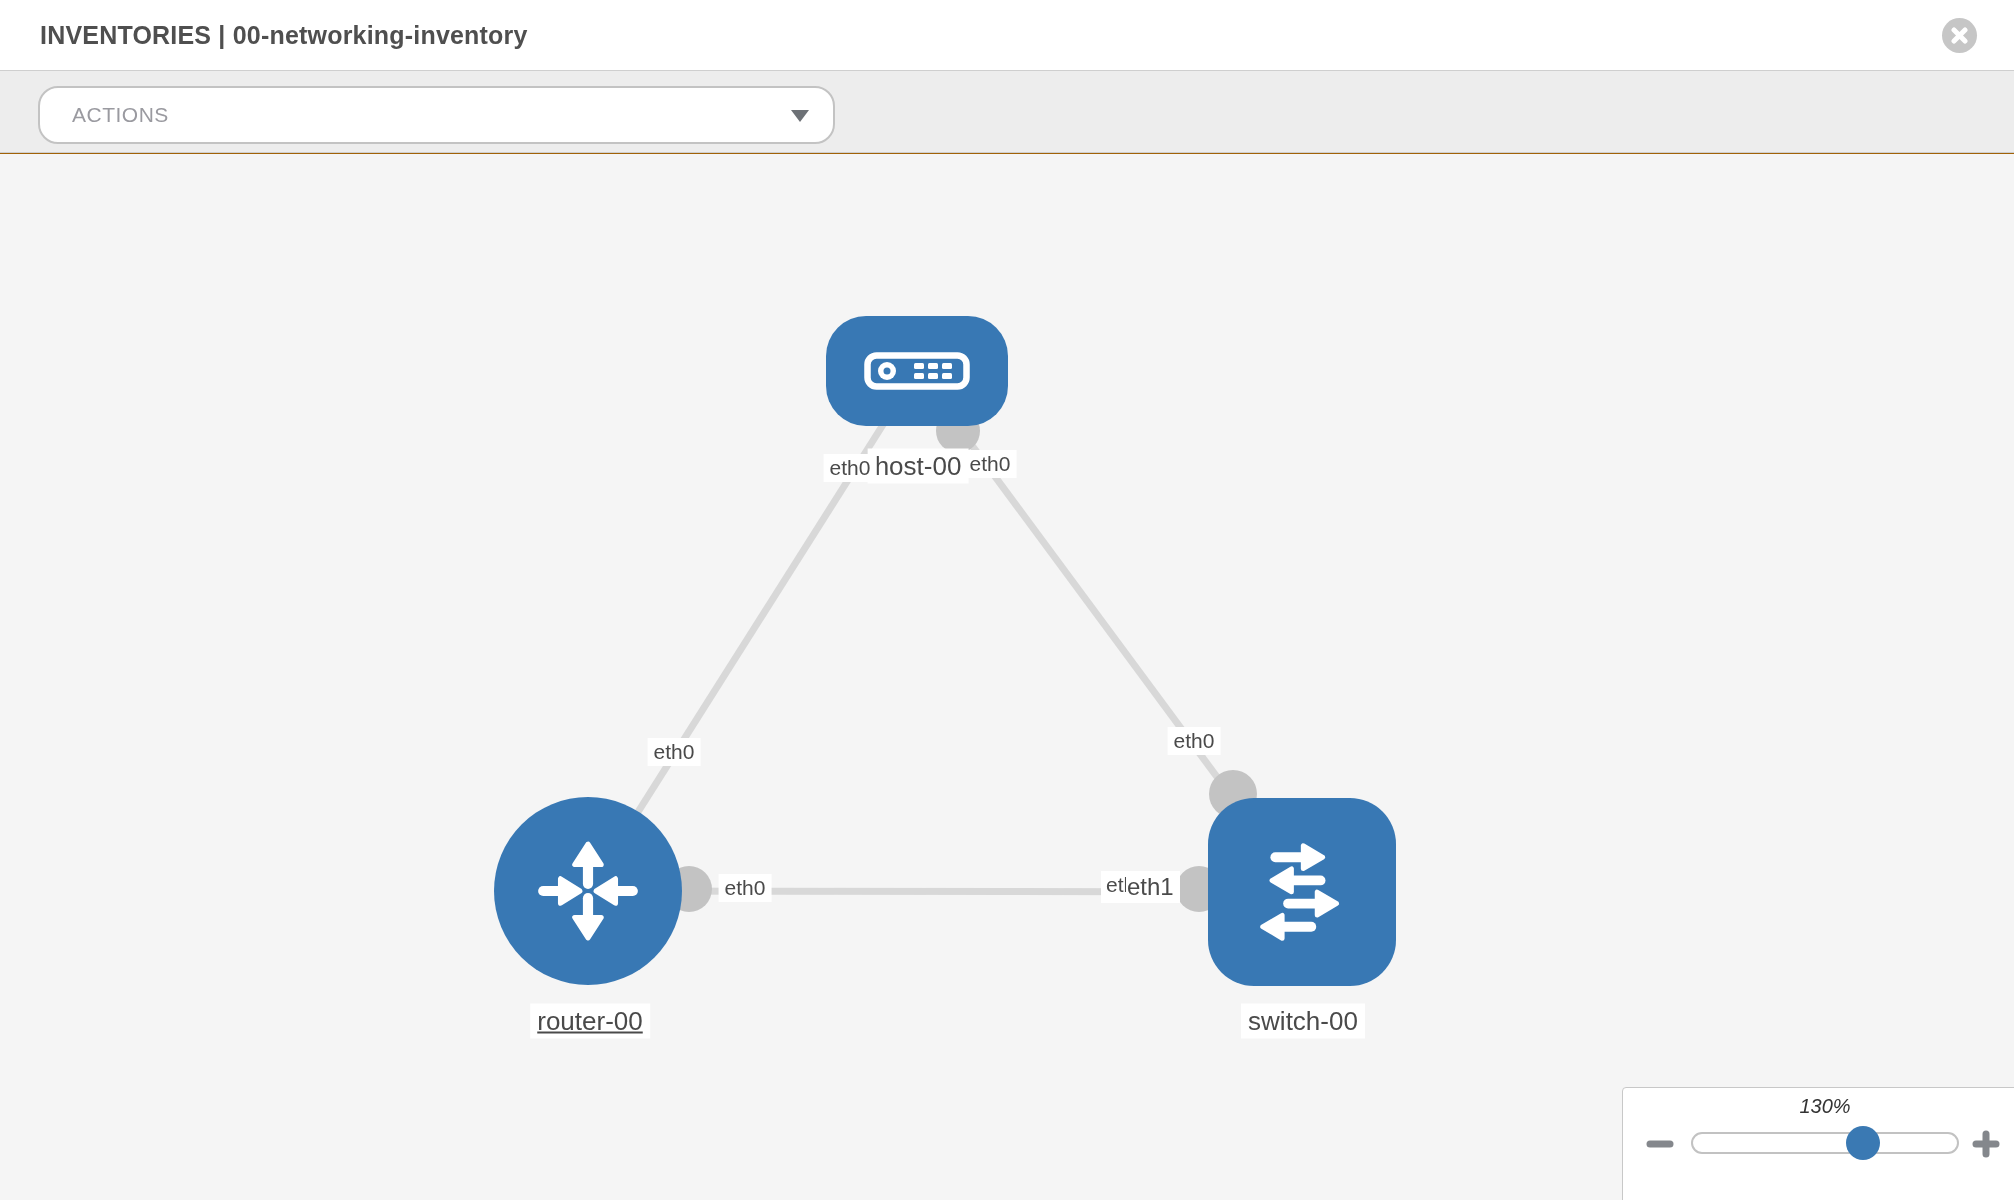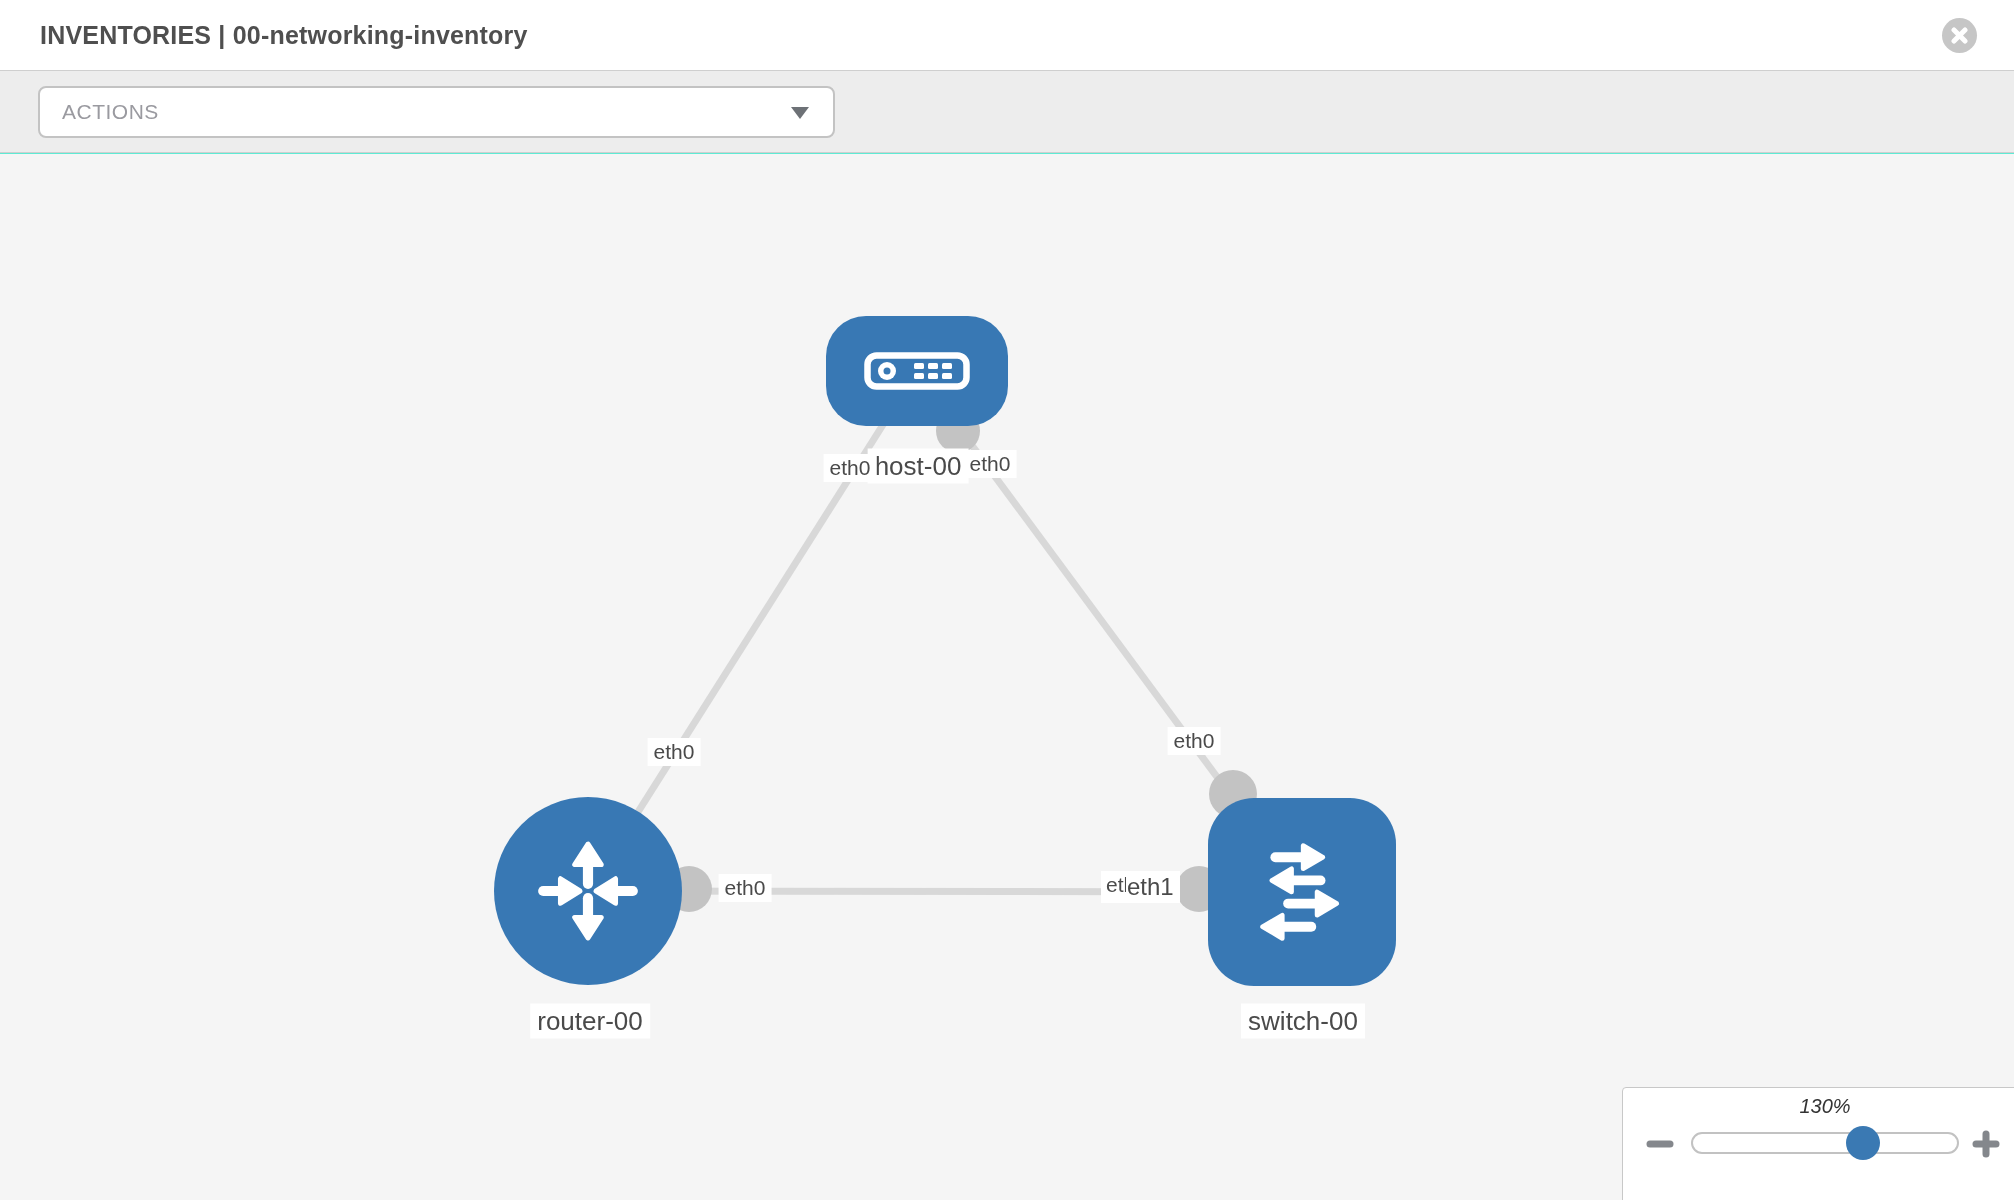--- a/index.html
+++ b/index.html
@@ -1,31 +1,31 @@
 <!DOCTYPE html>
 <html><head>
 <meta charset="utf-8">
 <style>
   * { margin:0; padding:0; box-sizing:border-box; }
   html,body { width:2014px; height:1200px; overflow:hidden; background:#fff;
               font-family:"Liberation Sans", sans-serif; }
-  #app { position:relative; width:2014px; height:1200px; overflow:hidden; background:#5eead4; }
+  #app { position:relative; width:2014px; height:1200px; overflow:hidden; background:#a16207; }
 
   
   #header { position:absolute; left:0; top:0; width:2014px; height:71px; background:#ffffff;
             border-bottom:1px solid #cfcfcf; display:flex; align-items:center; }
   #page-title { margin-left:40px; font-size:25px; font-weight:bold; color:#4f4f4f; letter-spacing:0.2px; }
   #close-btn { position:absolute; right:37px; top:18px; width:35px; height:35px; border-radius:50%;
                background:#c6c6c6; display:flex; align-items:center; justify-content:center; cursor:pointer; }
 
   
   #toolbar { position:absolute; left:0; top:71px; width:2014px; height:82px; background:#ededed;
              border-bottom:1px solid #cfcfcf; }
-  .combo { position:absolute; top:15px; height:52px; background:#fff; border:2px solid #c3c3c3;
-           border-radius:8px; display:flex; align-items:center; cursor:pointer; }
+  .combo { position:absolute; top:15px; height:58px; background:#fff; border:2px solid #c3c3c3;
+           border-radius:20px; display:flex; align-items:center; cursor:pointer;padding-left:10px; }
   .combo .combo-label { margin-left:22px; font-size:21px; color:#9a9aa0; letter-spacing:0.5px; }
   .combo .caret { position:absolute; right:24px; top:50%; margin-top:-5px; width:0; height:0;
                   border-left:9px solid transparent; border-right:9px solid transparent;
                   border-top:12px solid #6d7176; }
   #actions-combo { left:38px; width:797px; }
   #search-combo  { left:1183px; width:791px; }
   .tool-icon-btn { position:absolute; top:94px; width:40px; height:40px; display:flex;
                    align-items:center; justify-content:center; cursor:pointer; }
   #wrench-btn { left:1046px; }
   #key-btn    { left:1112px; }
@@ -154,21 +154,21 @@
       <line x1="66" y1="40" x2="40" y2="40" stroke="#fff" stroke-width="8.5" stroke-linecap="round"></line>
       <path d="M24 40 L41 30 L41 50 Z" fill="#fff" stroke="#fff" stroke-width="4" stroke-linejoin="round"></path>
       <line x1="38" y1="60" x2="64" y2="60" stroke="#fff" stroke-width="8.5" stroke-linecap="round"></line>
       <path d="M80 60 L63 50 L63 70 Z" fill="#fff" stroke="#fff" stroke-width="4" stroke-linejoin="round"></path>
       <line x1="58" y1="80" x2="32" y2="80" stroke="#fff" stroke-width="8.5" stroke-linecap="round"></line>
       <path d="M16 80 L33 70 L33 90 Z" fill="#fff" stroke="#fff" stroke-width="4" stroke-linejoin="round"></path>
     </svg>
   </div>
 
   <div class="lbl node-lbl" style="left:918px; top:458px;">host-00</div>
-  <div class="lbl node-lbl" style="left:590px; top:1013px;">router-00</div>
+  <div class="lbl node-lbl" style="left:590px; top:1013px;text-decoration:underline;">router-00</div>
   <div class="lbl node-lbl" style="left:1303px; top:1013px;">switch-00</div>
 
   <div class="lbl iface-lbl" style="left:850px; top:468px;">eth0</div>
   <div class="lbl iface-lbl" style="left:990px; top:464px;">eth0</div>
   <div class="lbl iface-lbl" style="left:674px; top:752px;">eth0</div>
   <div class="lbl iface-lbl" style="left:1194px; top:741px;">eth0</div>
   <div class="lbl iface-lbl" style="left:745px; top:888px;">eth0</div>
   <div id="lbl-switch-end">
     <span class="back">eth0</span>
     <span class="front">eth1</span>

